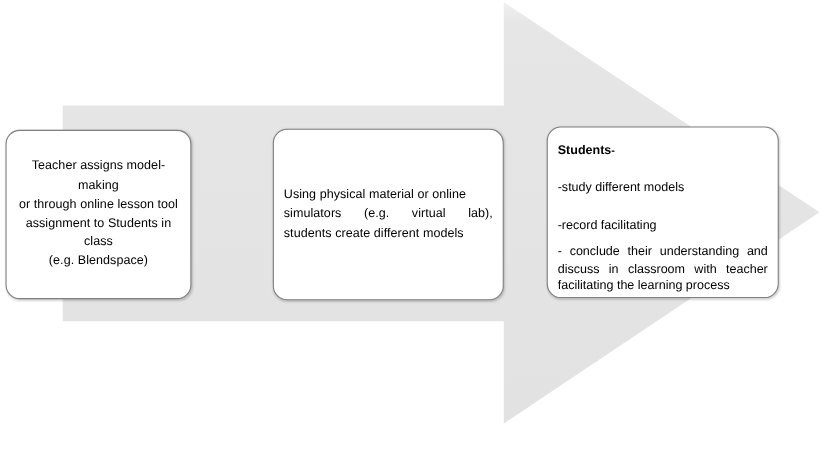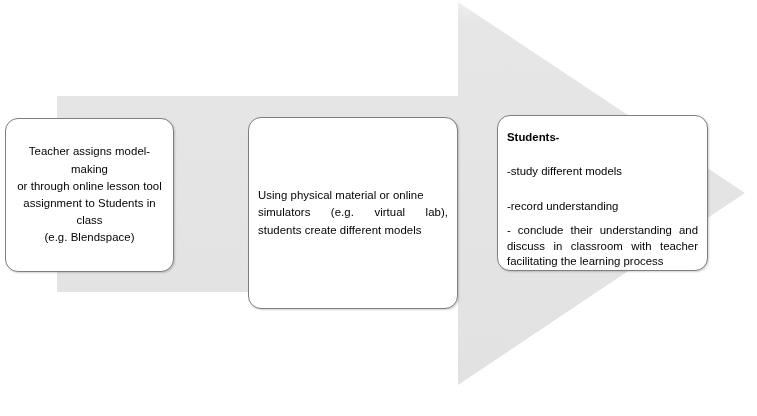--- a/index.html
+++ b/index.html
@@ -41,33 +41,33 @@
     top: 118px;
     width: 169px;
     height: 154px;
     text-align: center;
     padding: 0 7px;
   }
   .box-2 {
     left: 248px;
     top: 117px;
     width: 210px;
-    height: 192px;
+    height: 156px;
     text-align: justify;
     text-align-last: left;
     padding: 0 9px;
   }
   .box-3 {
     left: 497px;
     top: 115px;
     width: 211px;
     height: 156px;
     text-align: left;
     padding: 0 9px;
-    justify-content: space-between;
+    justify-content: flex-start;
   }
   .box-line {
     font-size: 11.4px;
     line-height: 17.2px;
     letter-spacing: 0.05px;
   }
   .box-2 .box-line {
     font-size: 11.4px;
     line-height: 17.4px;
   }
@@ -121,17 +121,17 @@
     <div class="box-line">Using physical material or online</div>
     <div class="box-line" style="text-align:justify;text-align-last:justify;">simulators (e.g. virtual lab),</div>
     <div class="box-line">students create different models</div>
   </div>
 
   <div class="process-box box-3">
     <div class="box-3-head">
       <span>Students</span><span class="dash">-</span>
     </div>
     <div class="box-3-item">-study different models</div>
-    <div class="box-3-item">-record understanding</div>
+    <div class="box-3-item">-record facilitating</div>
     <div class="box-3-para">- conclude their understanding and discuss in classroom with teacher facilitating the learning process</div>
   </div>
 
 </div>
 
 </body></html>

